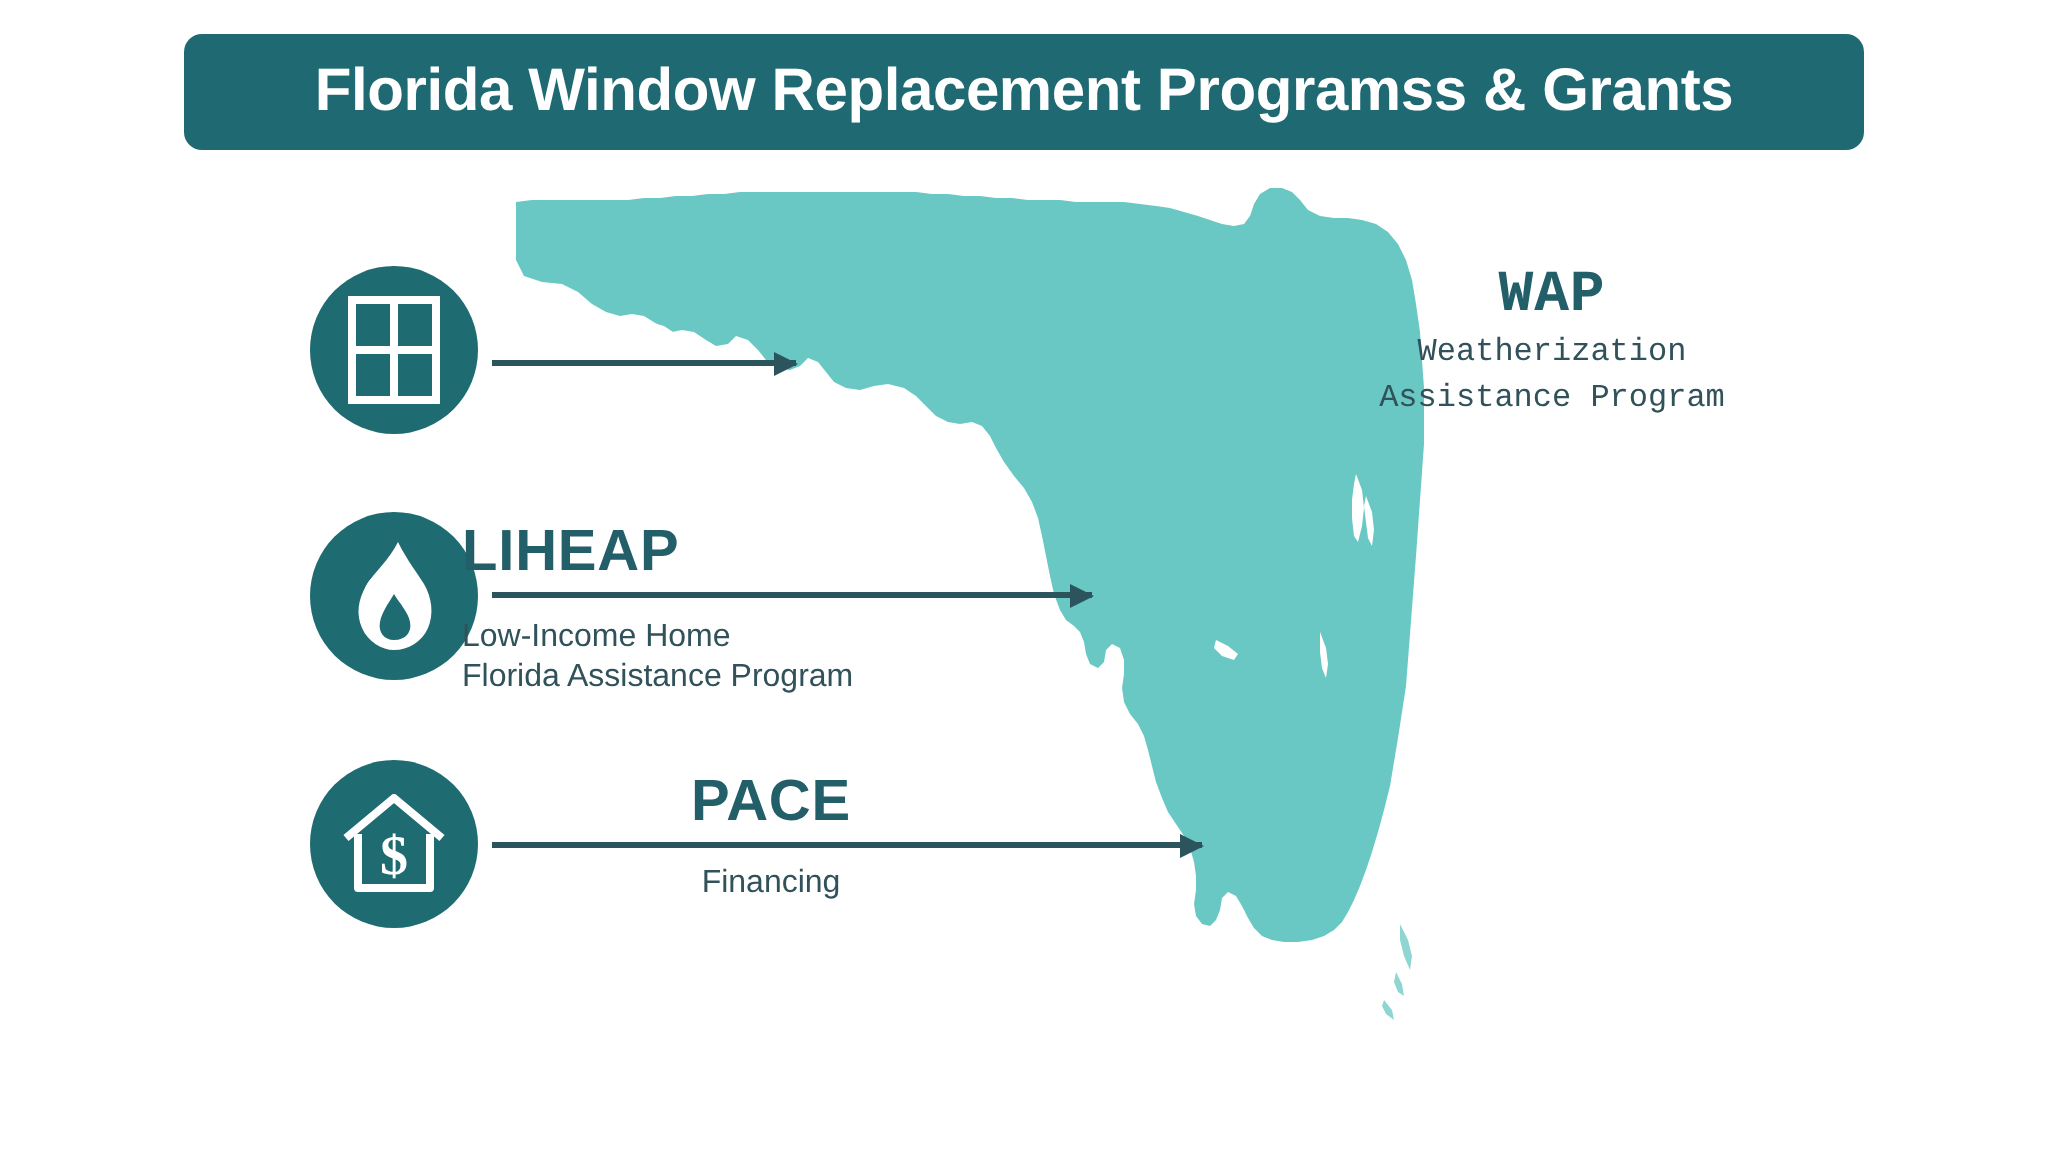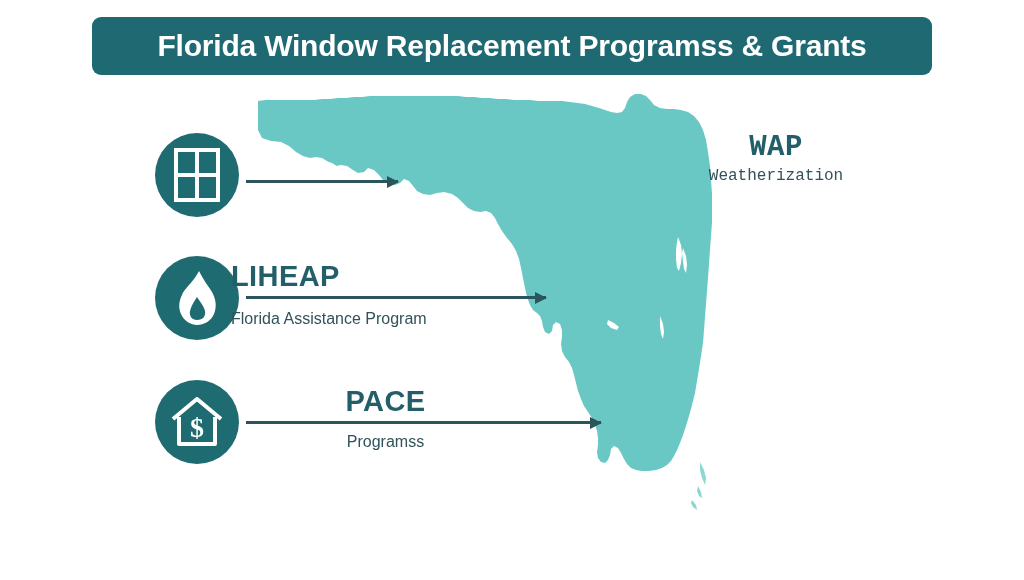--- a/index.html
+++ b/index.html
@@ -535,25 +535,27 @@
     </svg>
   </div>
 
   <div id="arrow-wap" class="arrow"></div>
   <div id="arrow-liheap" class="arrow"></div>
   <div id="arrow-pace" class="arrow"></div>
 
   <div id="label-wap" class="label-block">
     <div class="label-title">WAP</div>
     <div class="label-sub">Weatherization</div>
+    <div class="label-sub">Assistance Program</div>
   </div>
 
   <div id="label-liheap" class="label-block">
     <div class="label-title">LIHEAP</div>
+    <div class="label-sub">Low-Income Home</div>
     <div class="label-sub">Florida Assistance Program</div>
   </div>
 
   <div id="label-pace" class="label-block">
     <div class="label-title">PACE</div>
-    <div class="label-sub">Programss</div>
+    <div class="label-sub">Financing</div>
   </div>
 
 </div>
 
 </body></html>

